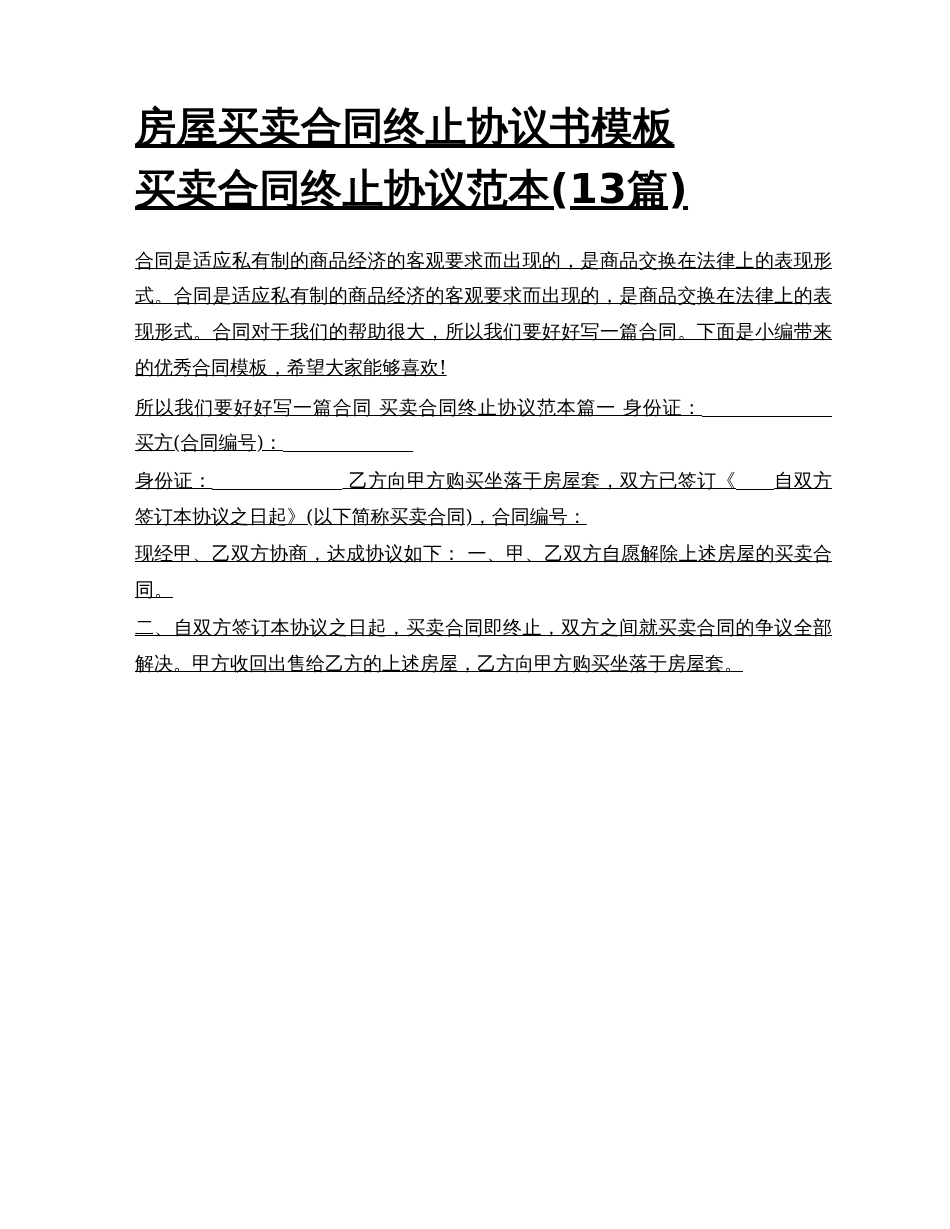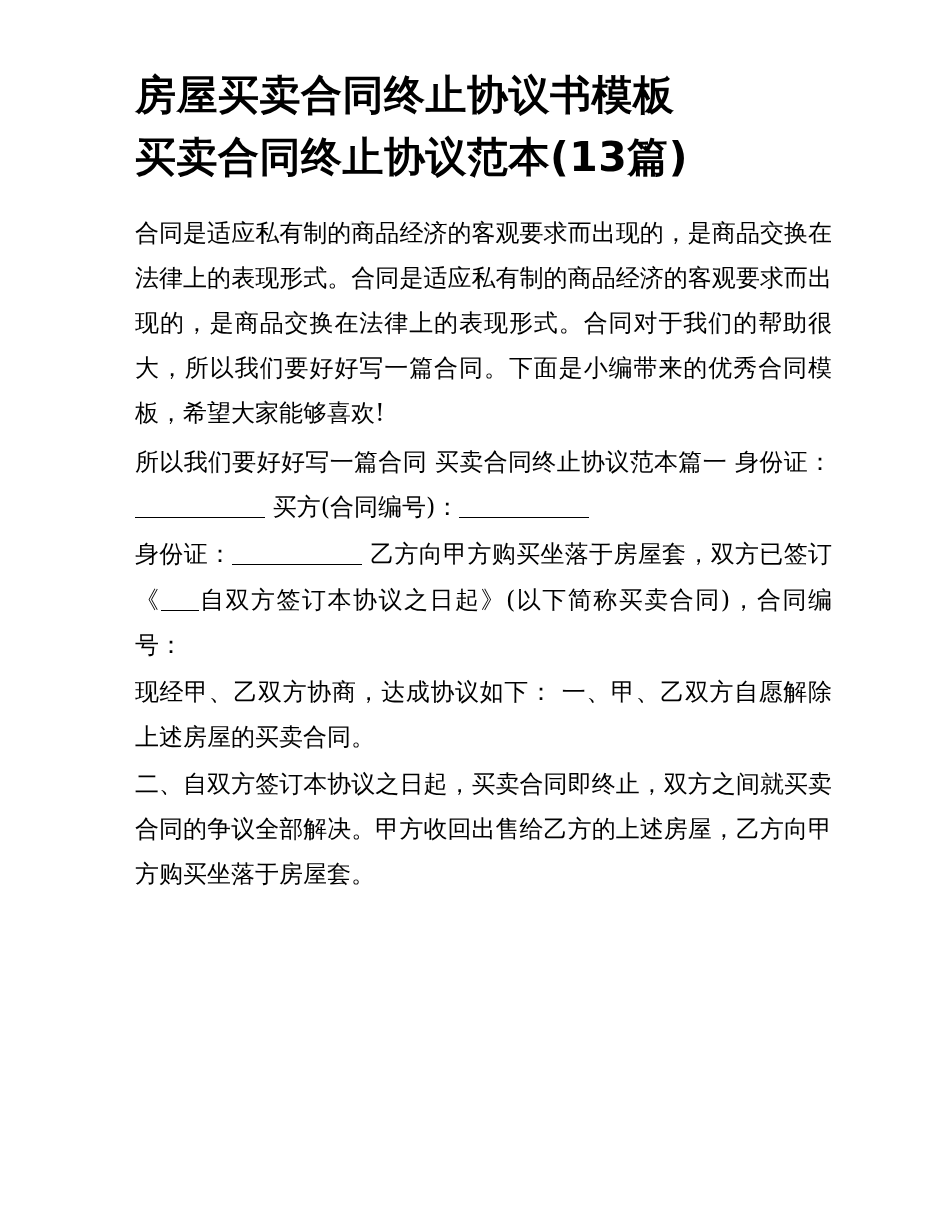--- a/index.html
+++ b/index.html
@@ -6,40 +6,41 @@
     margin: 0;
     padding: 0;
     background: #ffffff;
   }
   .page {
     position: relative;
     width: 950px;
     height: 1229px;
     background: #ffffff;
     box-sizing: border-box;
-    padding: 64px 118px 60px 135px;
+    padding: 96px 118px 60px 135px;
     font-family: "DejaVu Serif", "Liberation Serif", serif;
     color: #000000;
     overflow: hidden;
+    text-decoration: underline;
   }
   .doc-title {
     font-family: "DejaVu Sans", "Liberation Sans", sans-serif;
     font-weight: 700;
     font-size: 41px;
     line-height: 1.52;
     letter-spacing: 0.5px;
     margin: 0 0 22px 0;
     color: #000;
   }
   .doc-title .line {
     display: block;
     white-space: nowrap;
   }
   .body-block {
-    font-size: 24px;
+    font-size: 19px;
     line-height: 1.88;
     text-align: justify;
     text-justify: inter-ideograph;
     margin: 0;
   }
   .para {
     margin: 0 0 2px 0;
     text-indent: 0;
   }
   .para.intro {

